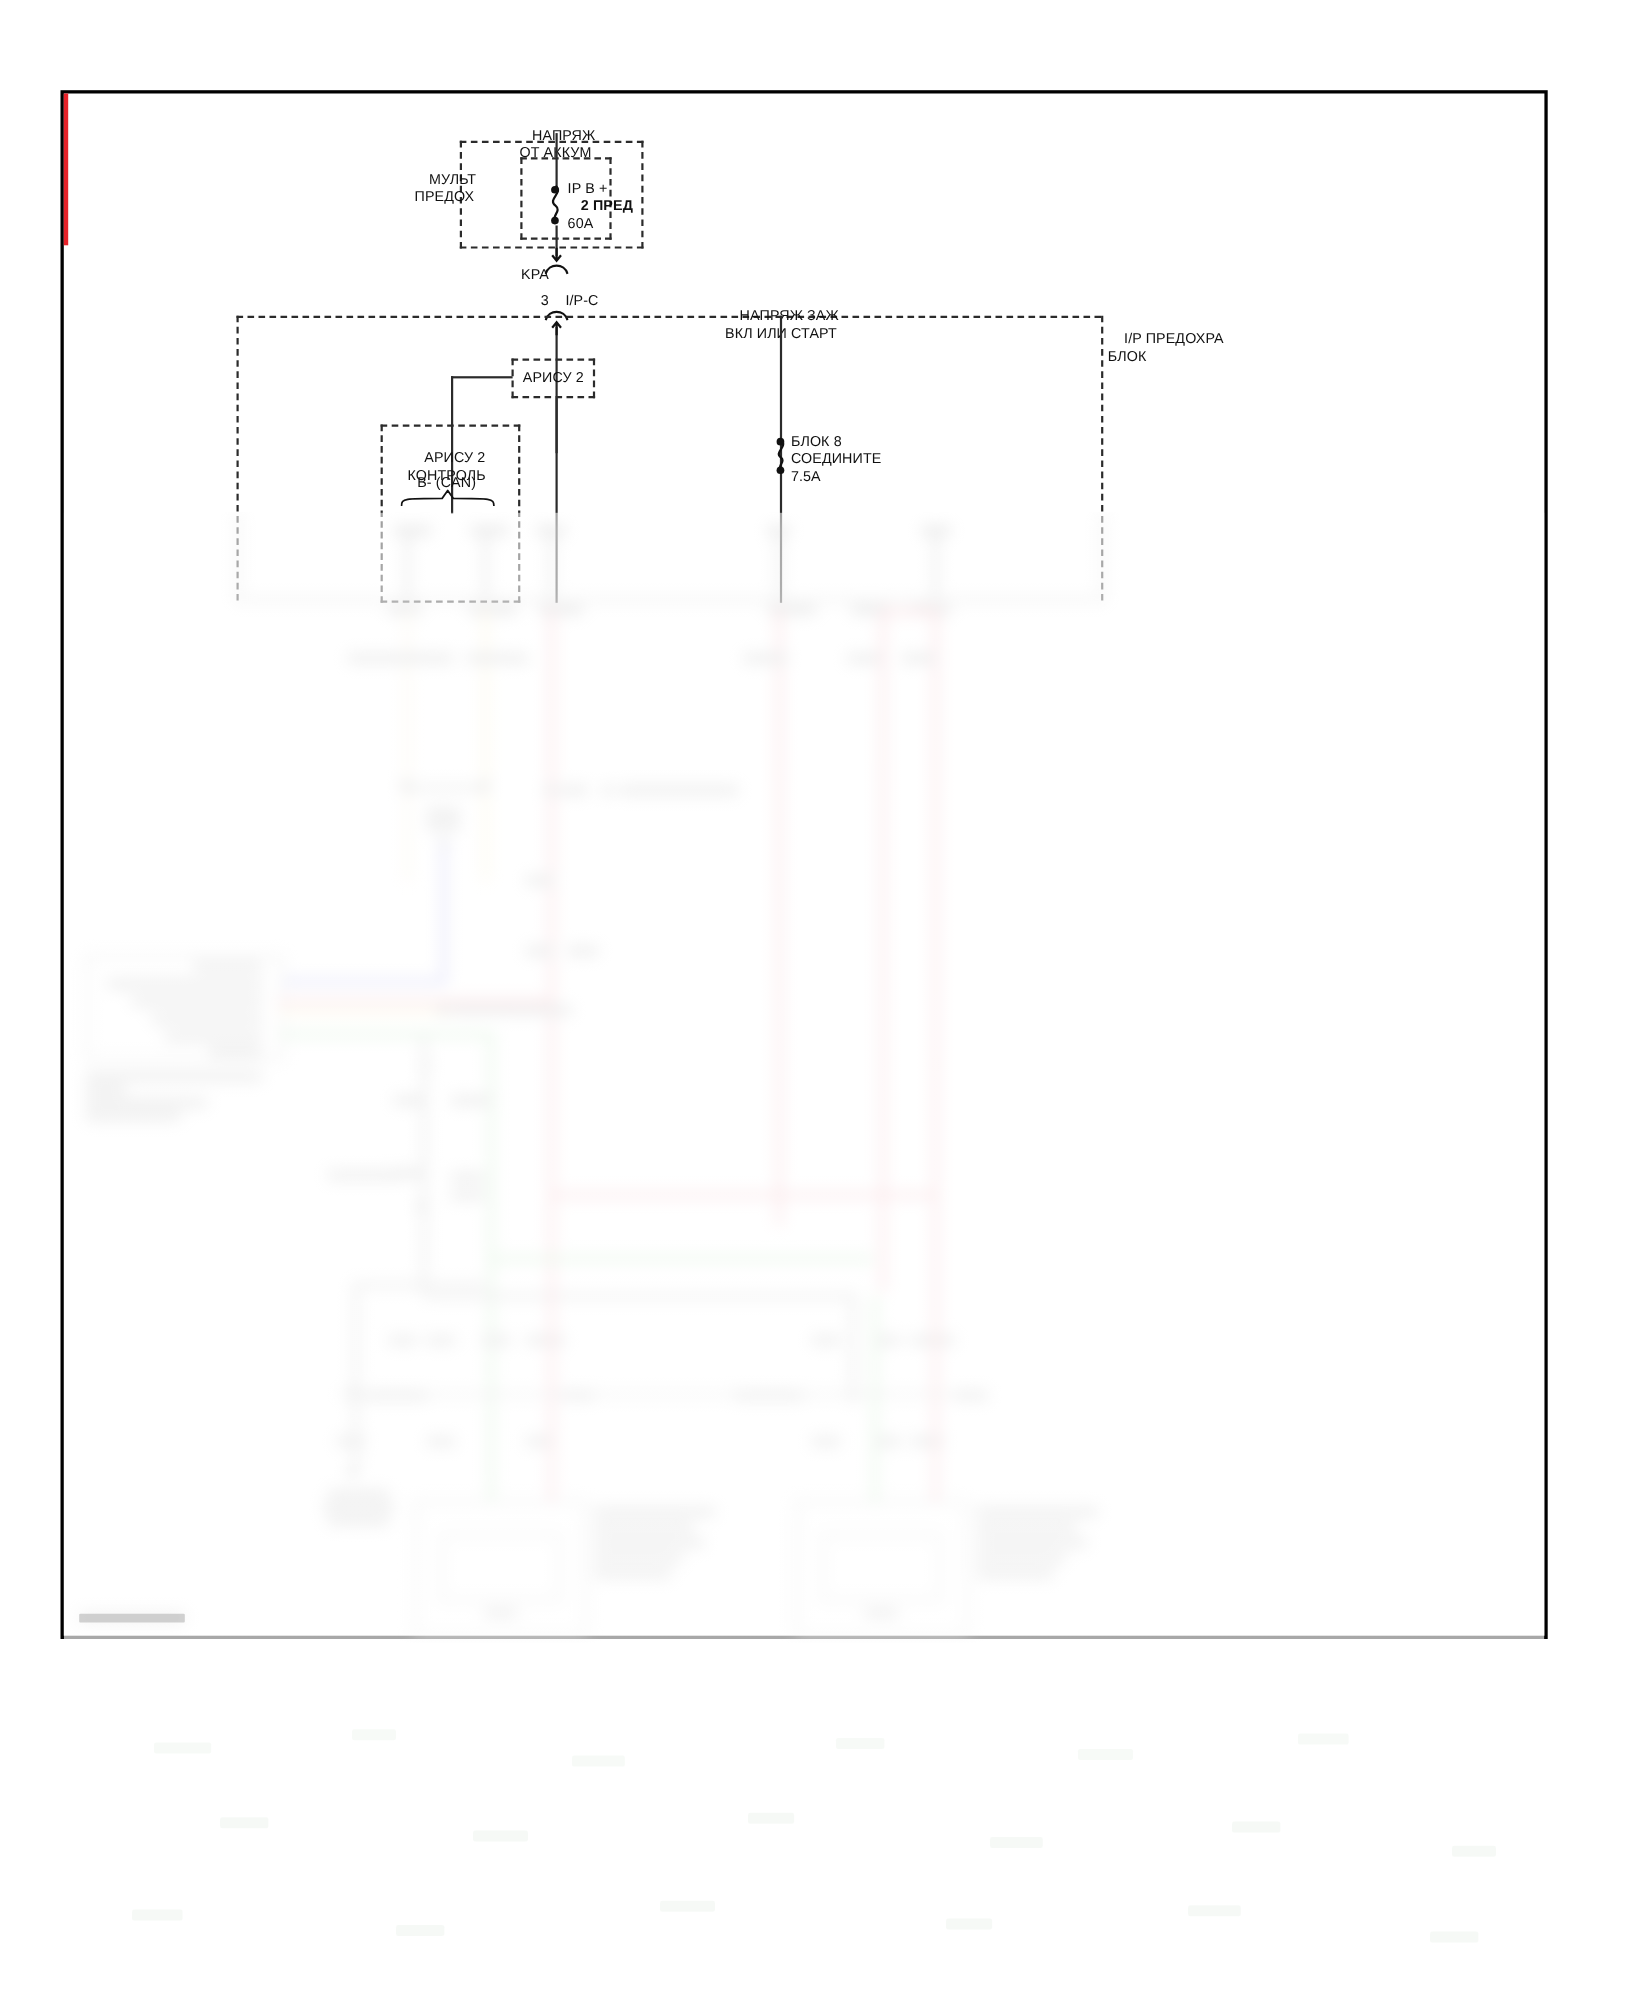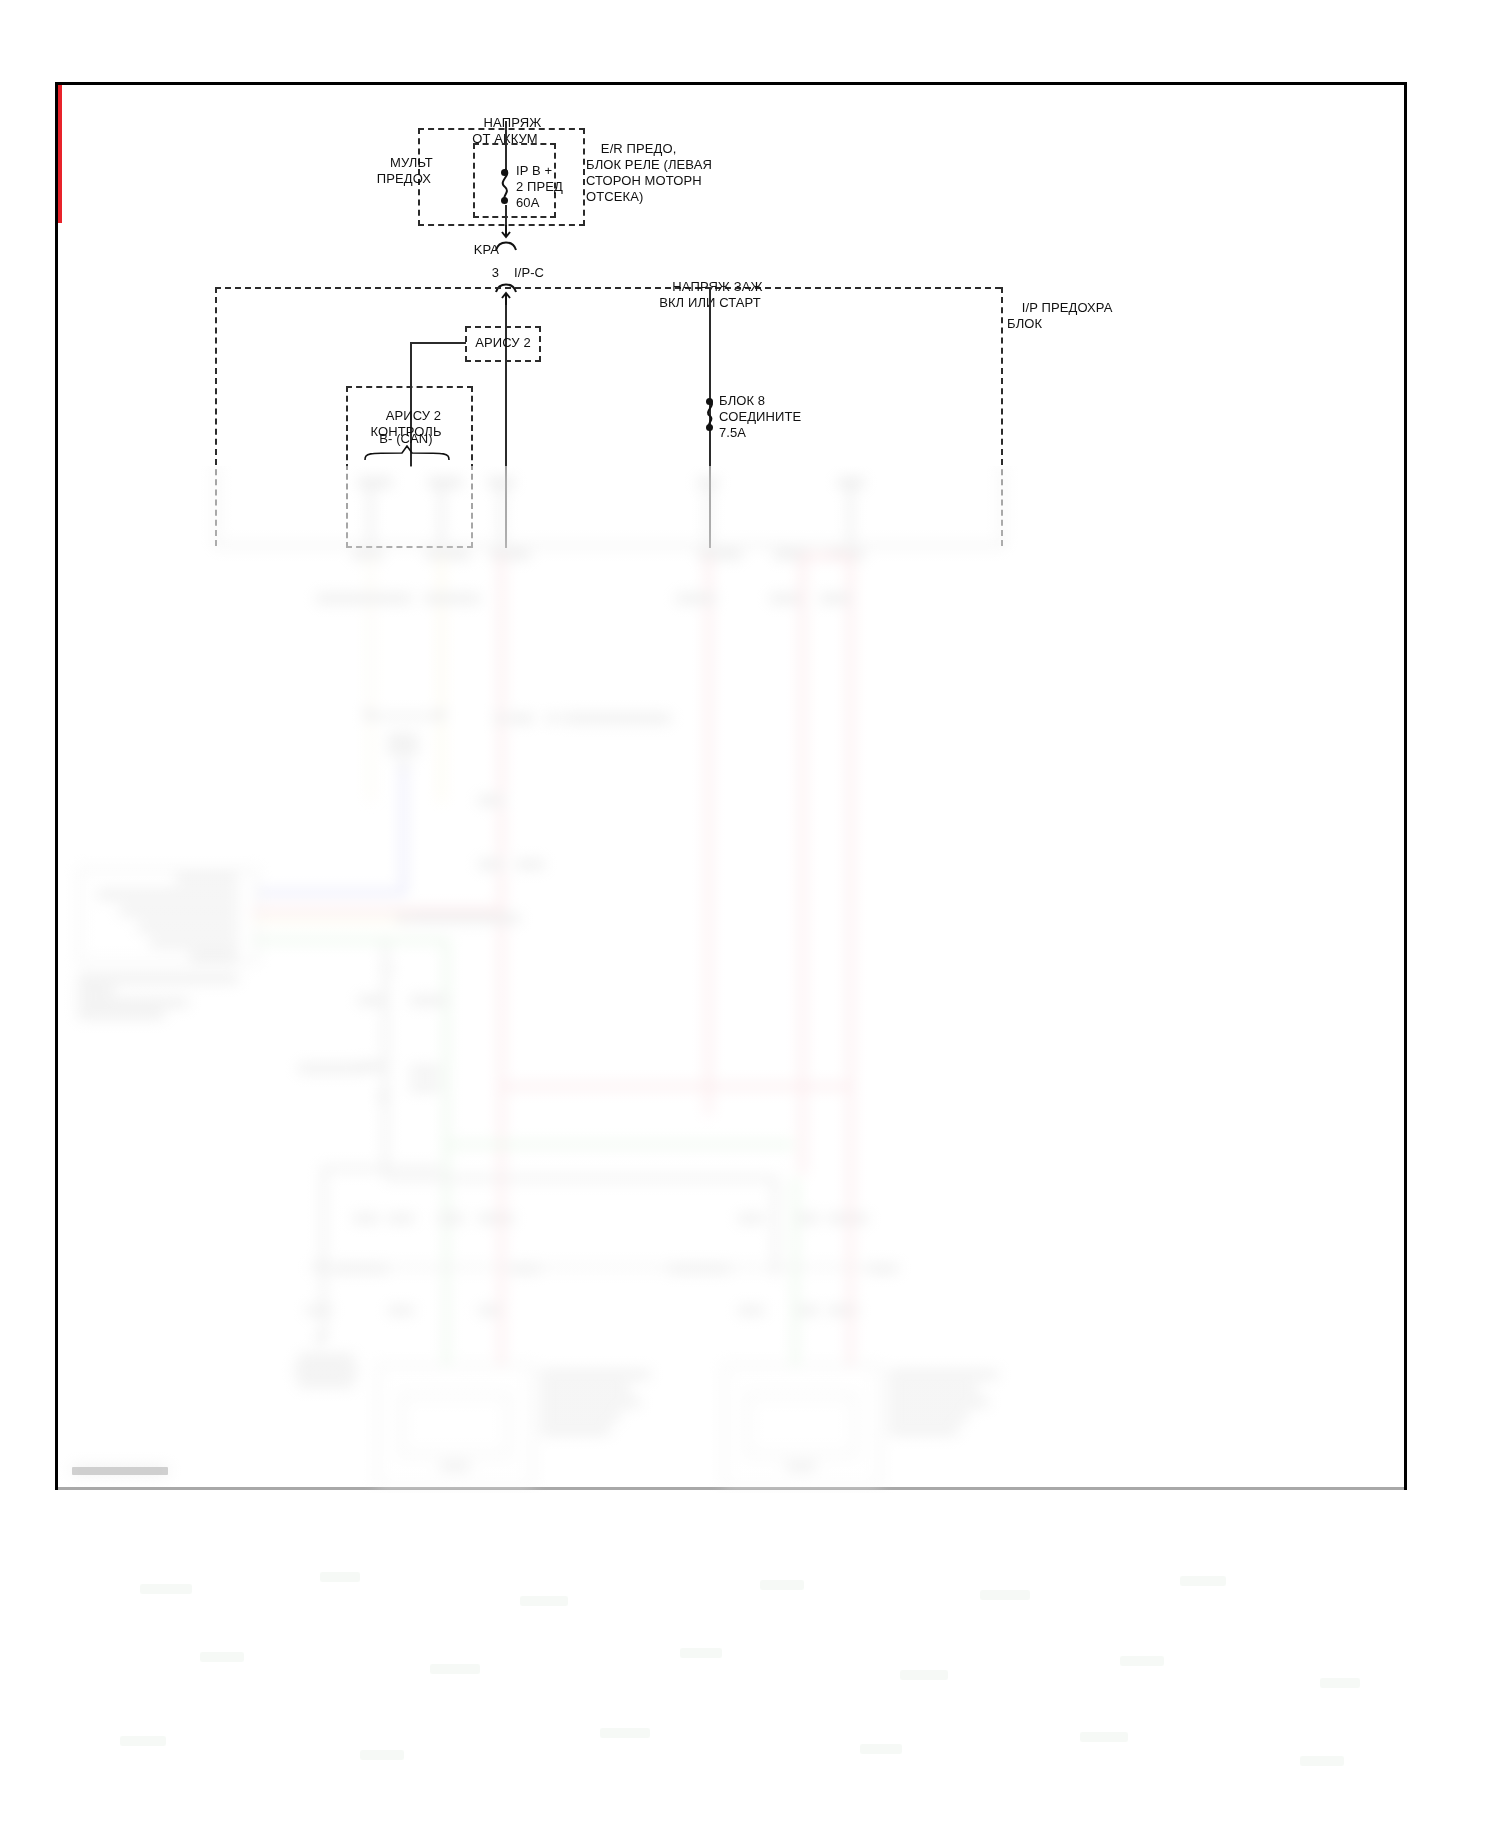--- a/index.html
+++ b/index.html
@@ -163,39 +163,33 @@
 
   <div class="dash-box" style="left:360px; top:43px; width:167px; height:98px;"></div>
 
   <div class="lbl c" style="left:391px; top:54px; width:90px; margin-left:-45px;">
     <span style="white-space:pre-line;">МУЛЬТ
 ПРЕДОХ</span>
   </div>
 
   <div class="dash-box" style="left:415px; top:58px; width:83px; height:75px;"></div>
 
-  <div class="lbl" style="left:528px; top:40px;">
-    <span style="white-space:pre-line;">E/R ПРЕДО,
-БЛОК РЕЛЕ (ЛЕВАЯ
-СТОРОН МОТОРН
-ОТСЕКА)</span>
-  </div>
 
   <div class="wire v" style="left:447px; top:36px; height:52px;"></div>
 
   <div class="svgwrap" style="left:437px; top:80px; width:24px; height:40px;">
     <svg width="24" height="40" viewBox="0 0 24 40">
       <path d="M10,4 C18,10 2,16 10,22 C16,27 6,31 10,36" fill="none" stroke="#111111" stroke-width="2"></path>
     </svg>
   </div>
   <div class="dot" style="left:443px; top:84px;"></div>
   <div class="dot" style="left:443px; top:112px;"></div>
 
   <div class="lbl" style="left:458px; top:78px;">IP B +</div>
-  <div class="lbl" style="left:458px; top:94px;">2 ПРЕД</div>
+  <div class="lbl" style="left:470px; top:94px;font-weight:bold;">2 ПРЕД</div>
   <div class="lbl" style="left:458px; top:110px;">60A</div>
 
   <div class="wire v" style="left:447px; top:120px; height:28px;"></div>
 
   <div class="svgwrap" style="left:441px; top:140px; width:14px; height:14px;">
     <svg width="14" height="14" viewBox="0 0 14 14">
       <path d="M7,0 L7,11 M3,7 L7,12 L11,7" fill="none" stroke="#111111" stroke-width="2"></path>
     </svg>
   </div>
 

